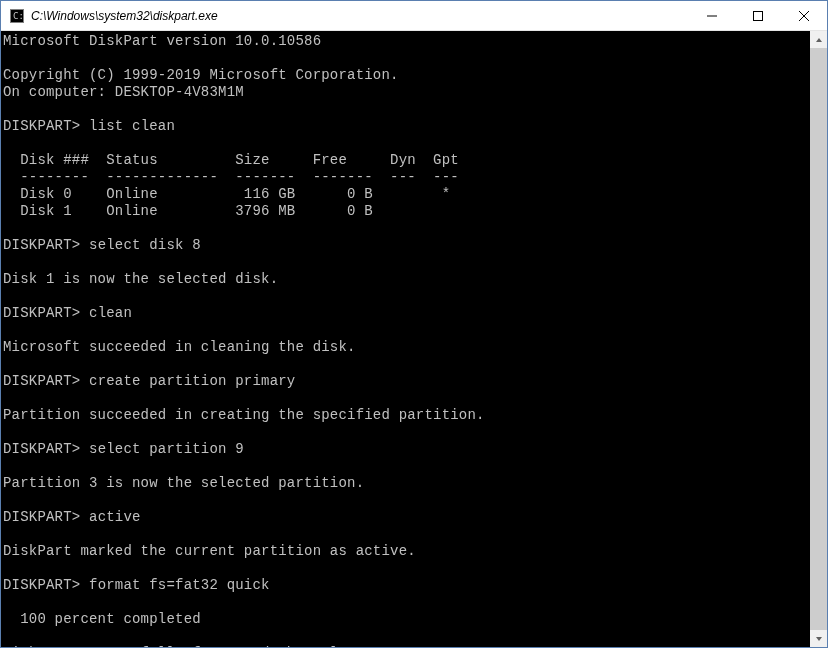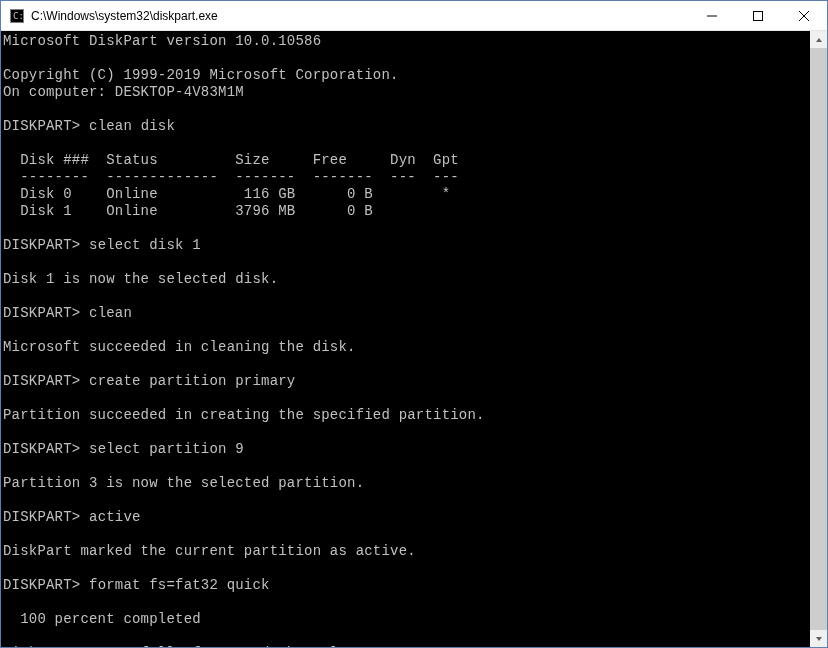--- a/index.html
+++ b/index.html
@@ -35,20 +35,21 @@
     .title-icon {
       width: 16px;
       height: 16px;
       margin-right: 6px;
       display: flex;
       align-items: center;
       justify-content: center;
     }
     .title-text {
       flex: 1;
+      font-style: italic;
     }
     .window-controls {
       display: flex;
       height: 100%;
       align-items: stretch;
     }
     .window-btn {
       width: 46px;
       display: flex;
       align-items: center;
@@ -137,28 +138,28 @@
       </div>
     </div>
   </div>
 
   <div class="client-area">
     <div class="terminal"><span>Microsoft DiskPart version 10.0.10586</span>
 
 <span>Copyright (C) 1999-2019 Microsoft Corporation.</span>
 <span>On computer: DESKTOP-4V83M1M</span>
 
-<span>DISKPART&gt;</span> <span>clean disk</span>
+<span>DISKPART&gt;</span> <span>list clean</span>
 
 <span>  Disk ###  Status         Size     Free     Dyn  Gpt</span>
 <span>  --------  -------------  -------  -------  ---  ---</span>
 <span>  Disk 0    Online          116 GB      0 B        *</span>
 <span>  Disk 1    Online         3796 MB      0 B</span>
 
-<span>DISKPART&gt;</span> <span>select disk 1</span>
+<span>DISKPART&gt;</span> <span>select disk 8</span>
 
 <span>Disk 1 is now the selected disk.</span>
 
 <span>DISKPART&gt;</span> <span>clean</span>
 
 <span>Microsoft succeeded in cleaning the disk.</span>
 
 <span>DISKPART&gt;</span> <span>create partition primary</span>
 
 <span>Partition succeeded in creating the specified partition.</span>

